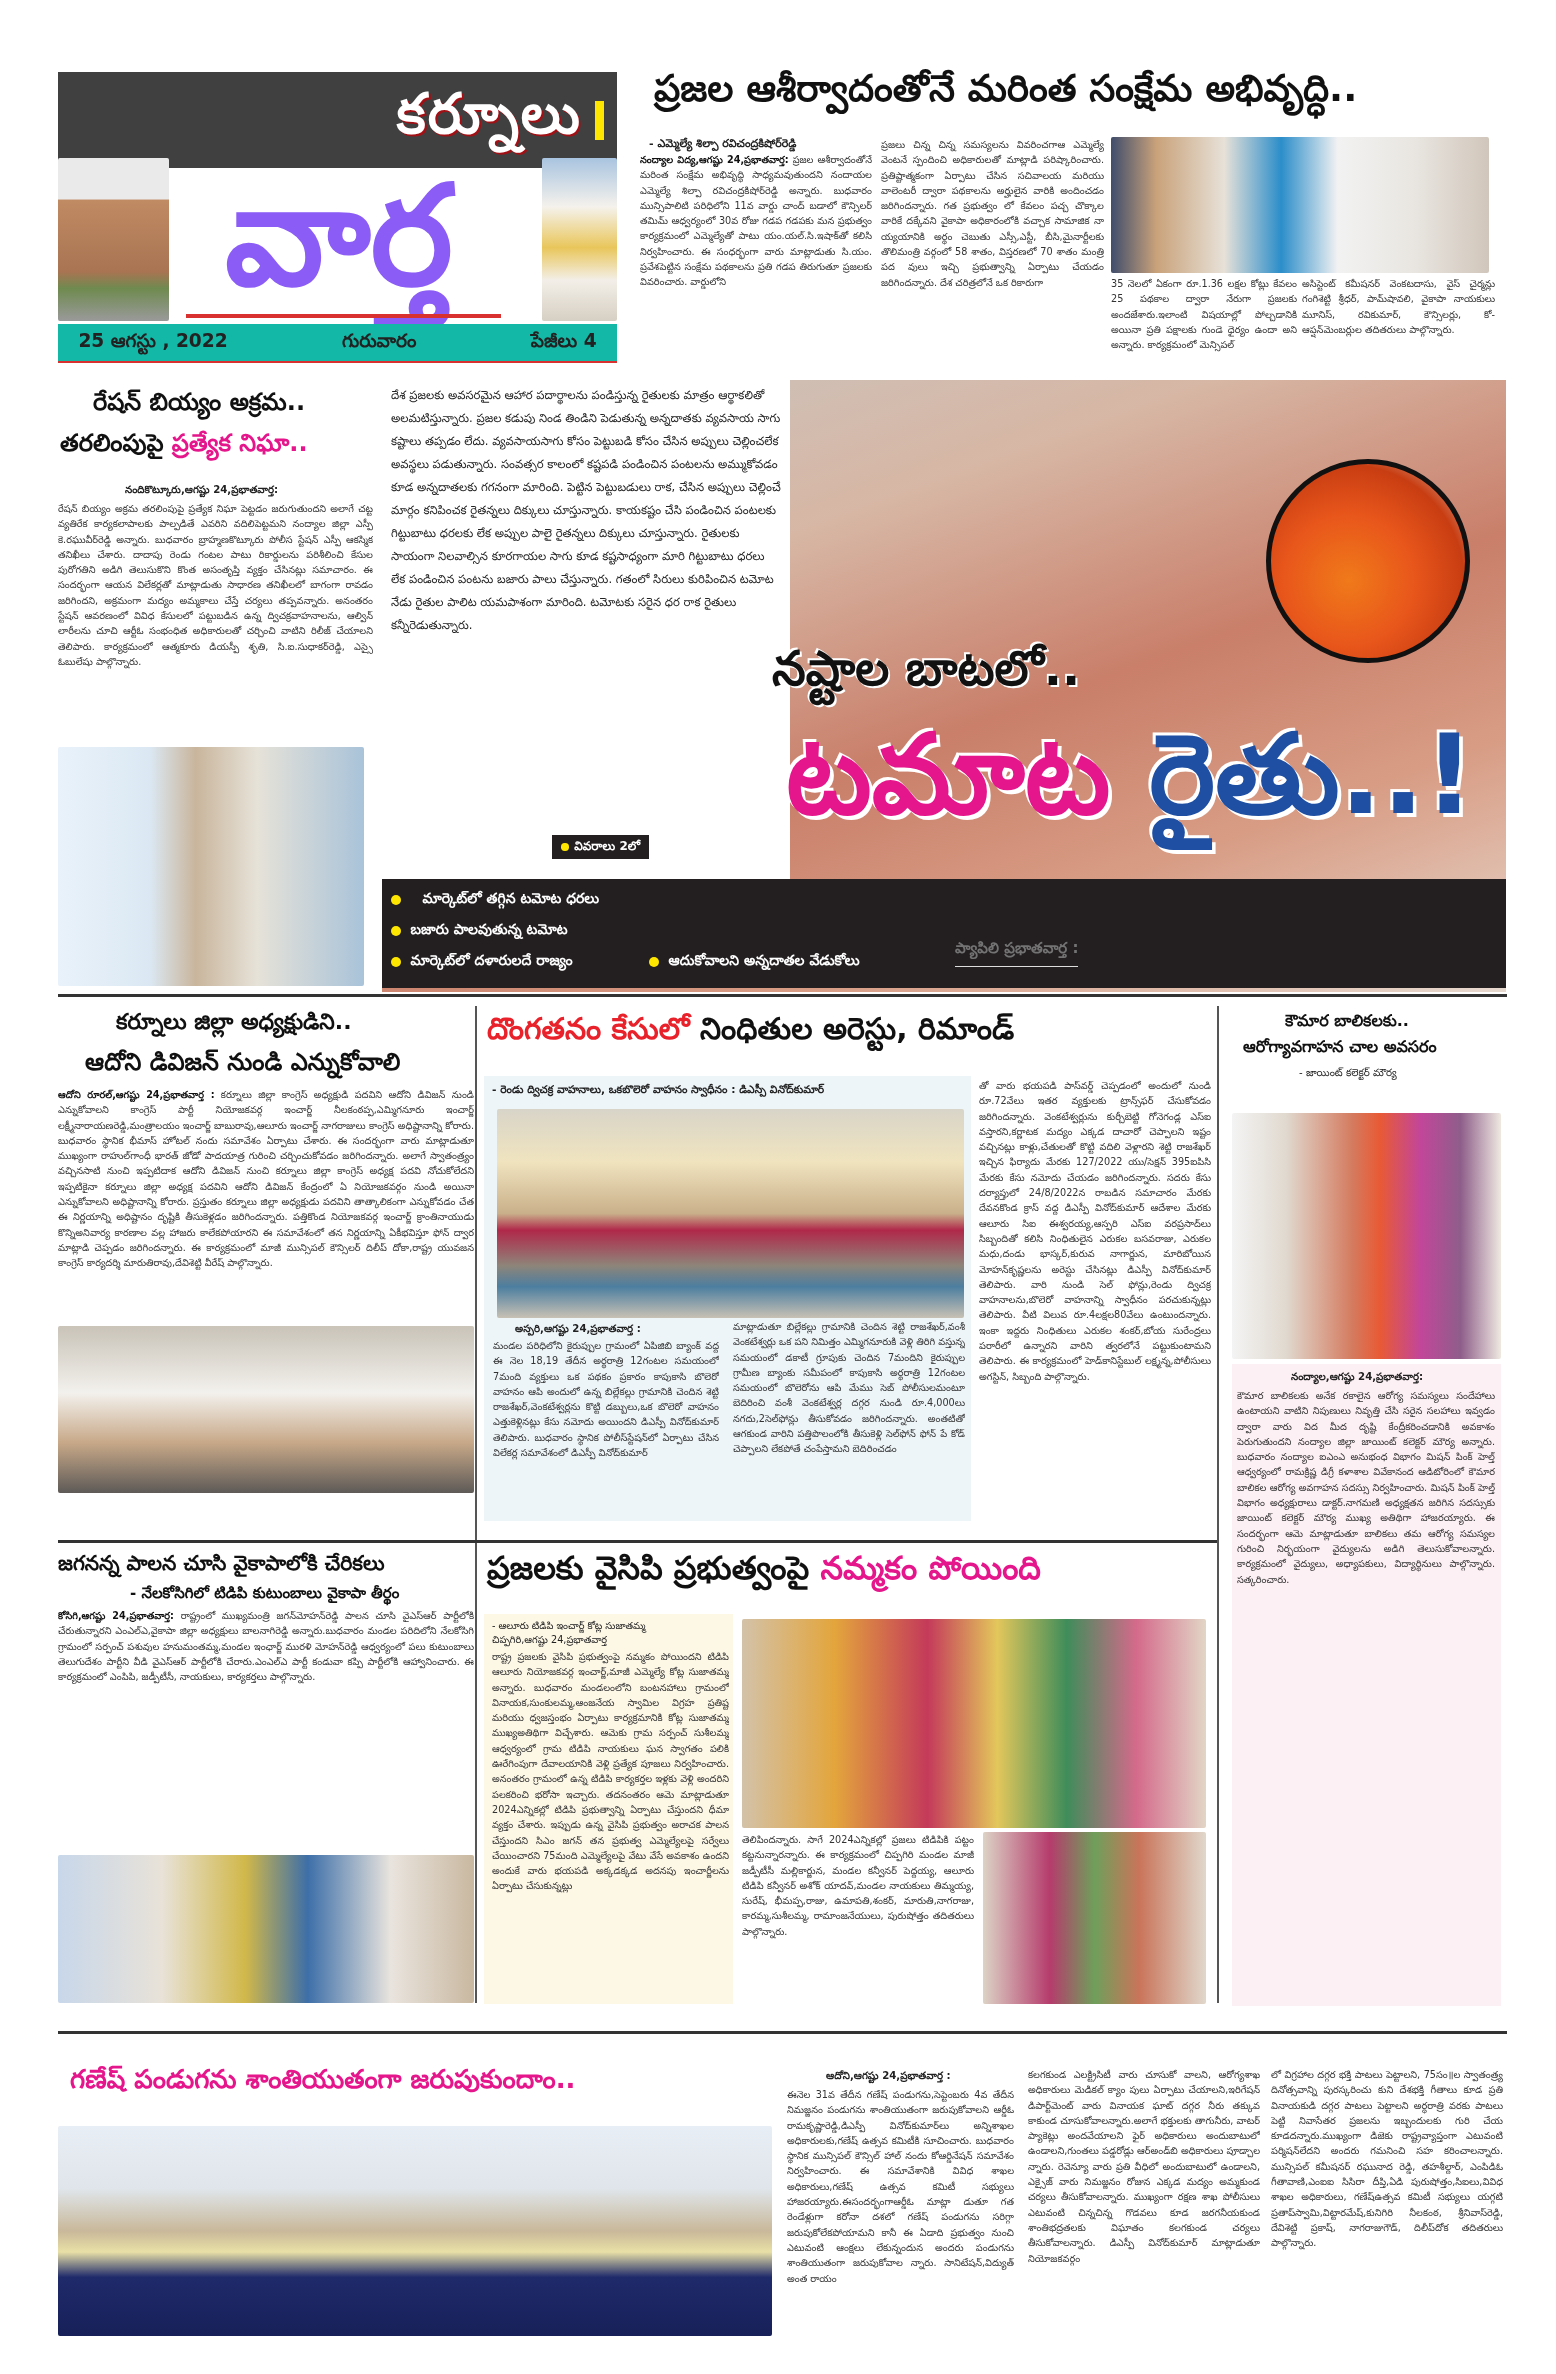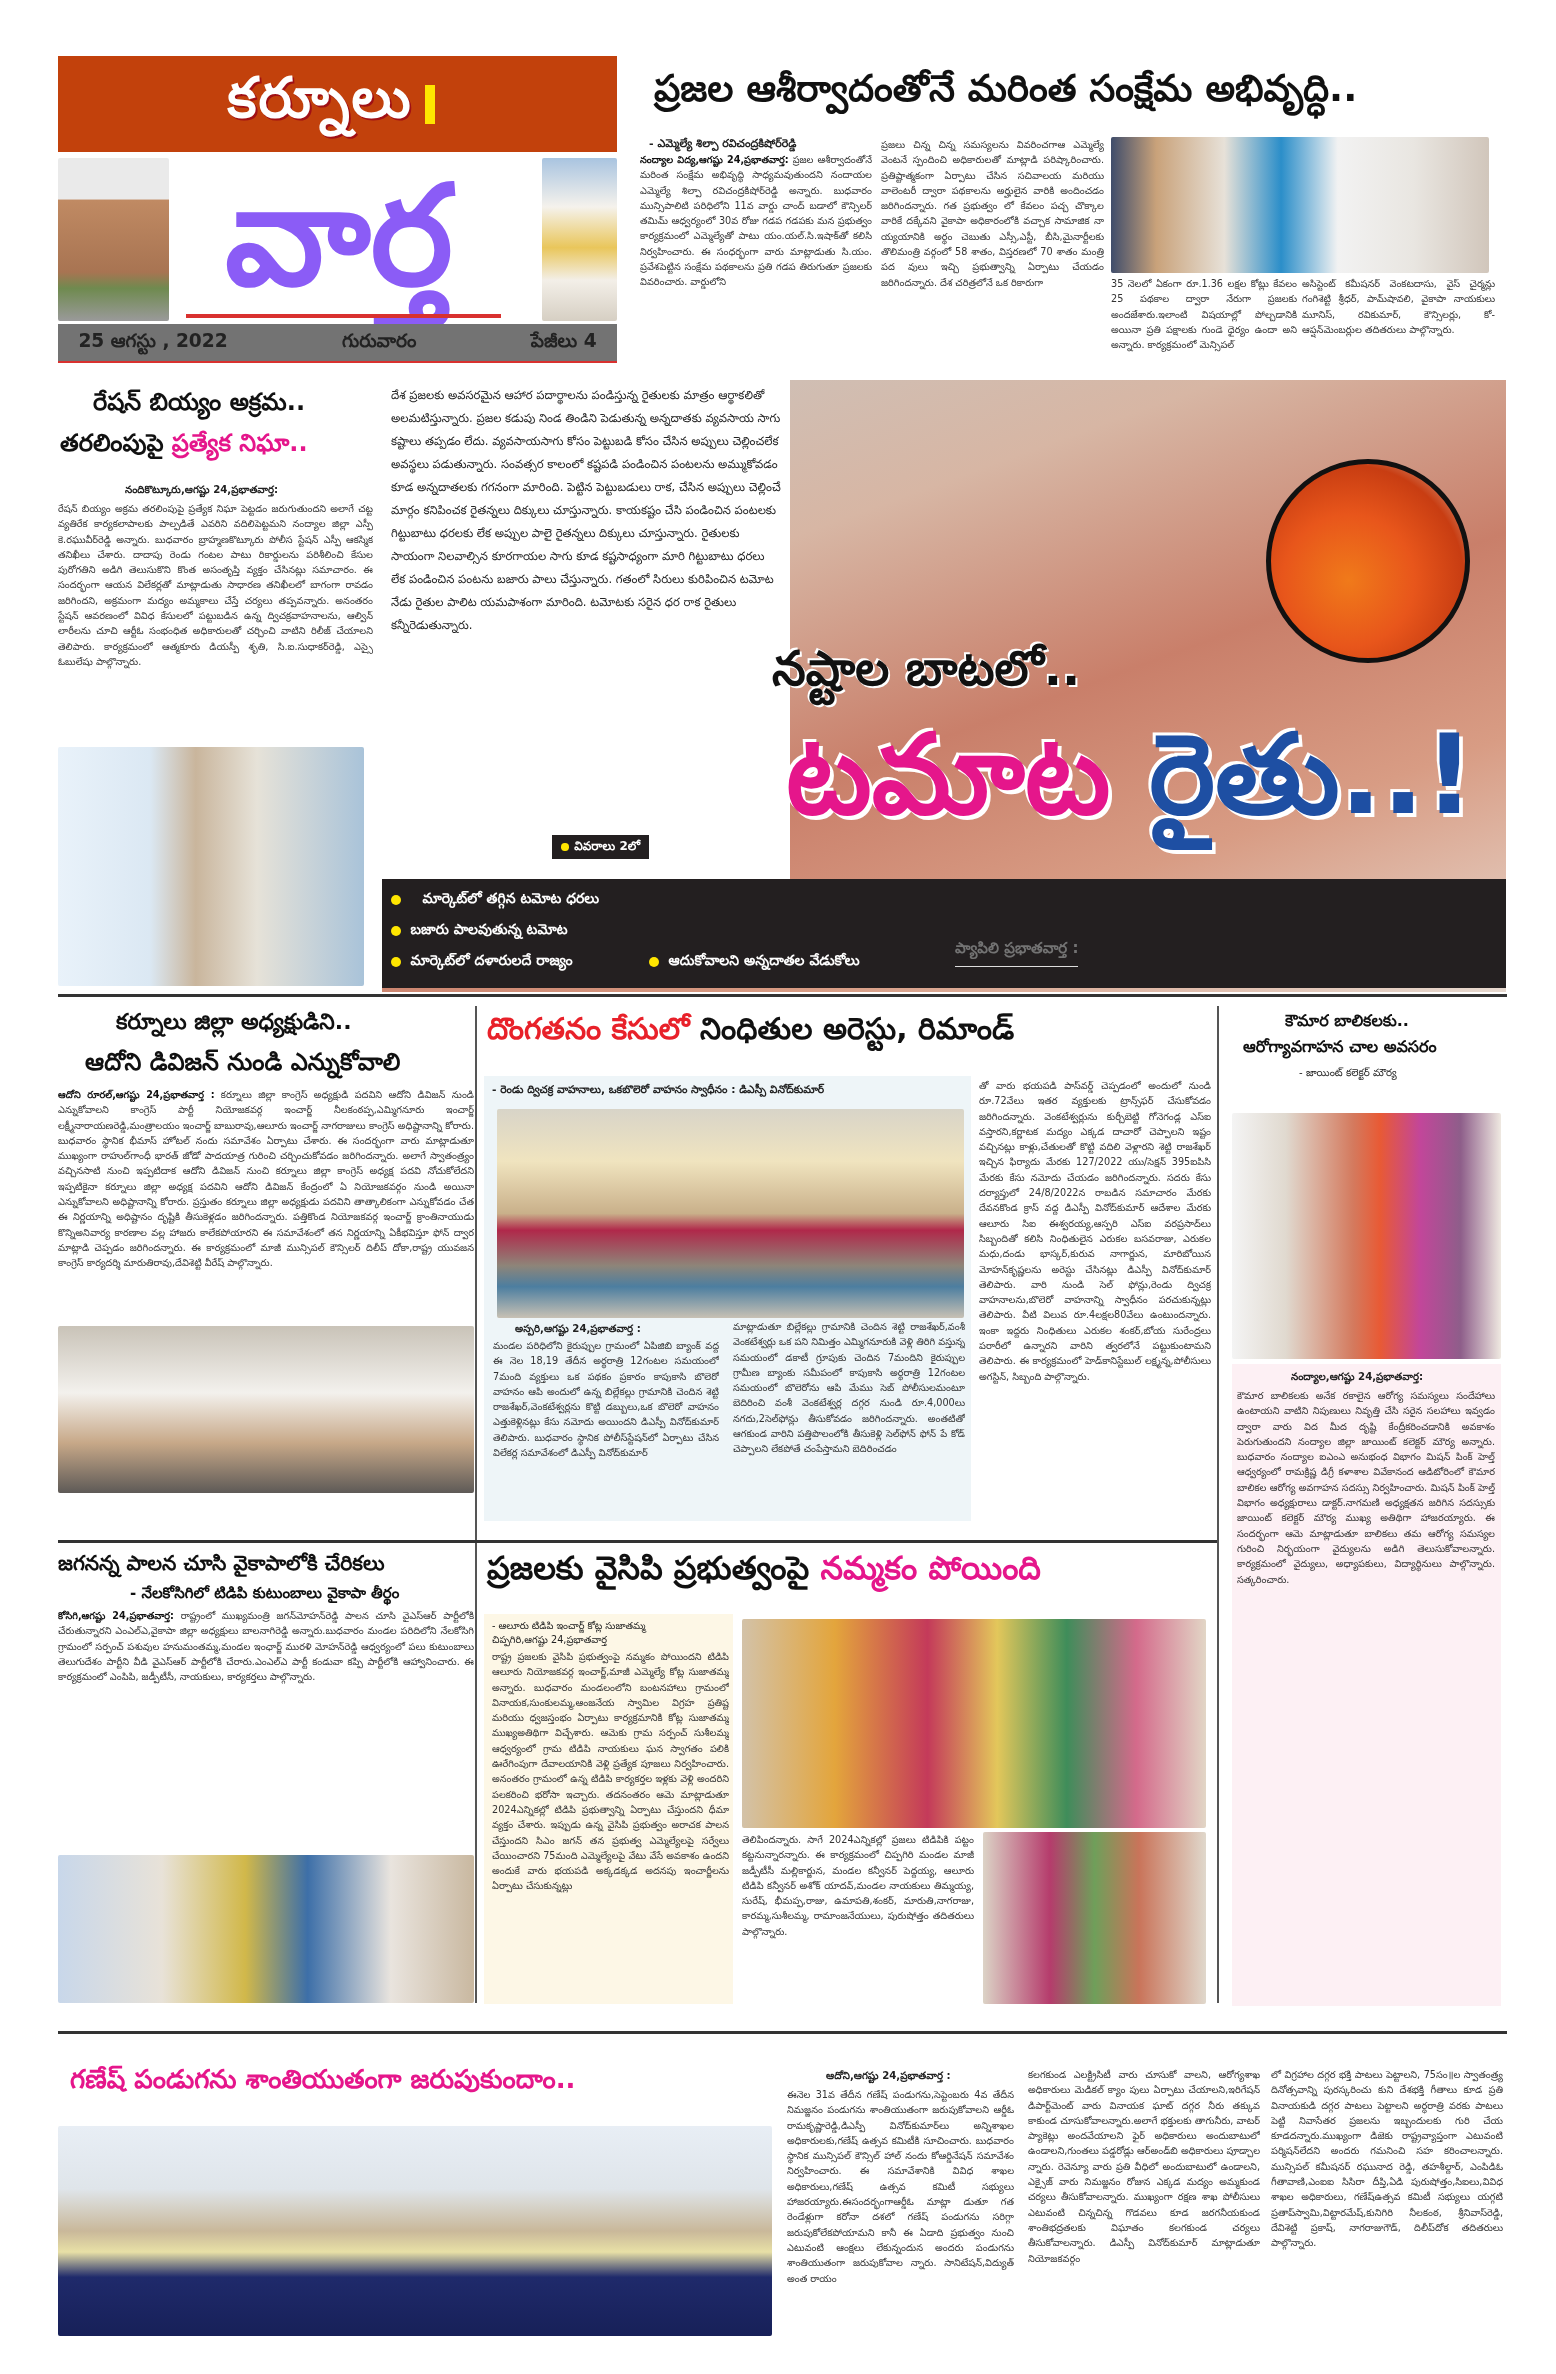--- a/index.html
+++ b/index.html
@@ -7,26 +7,26 @@
   body { font-family: "DejaVu Sans", sans-serif; color: #222; position: relative; }
   .abs { position: absolute; }
   .body-text { font-family: "DejaVu Sans", sans-serif; font-size: 9.7px; line-height: 15.3px; color: #333; text-align: justify; overflow: hidden; }
   .dateline { font-weight: bold; color: #111; }
   .rule { position: absolute; background: #333; }
   .photo { position: absolute; overflow: hidden; border-radius: 1.9px; }
   .photo-people { background: linear-gradient(180deg,#d9d3c6 0%,#c8b8a4 35%,#9a7c68 60%,#f2efe9 100%); }
   .caption-box { background: #fdf7e6; }
 
   
-  .mast-red { left: 58px; top: 56px; width: 559px; height: 96px; background: #c2410c; display:flex; align-items:center; justify-content:center; }
+  .mast-red { left: 58px; top: 72px; width: 559px; height: 96px; background: #404040; display:flex; align-items:center; justify-content:flex-end; }
   .mast-red span { font-family: "DejaVu Sans", sans-serif; font-weight: bold; color: #fff; font-size: 56px; letter-spacing: 1.9px; text-shadow: 1.9px 1.9px 0 #a01015; }
   .mast-sep { display:inline-block; width: 9.3px; height: 39px; background: #ffe600; margin: 0 13px; vertical-align: middle; }
   .mast-logo { left: 172px; top: 153px; width: 334px; height: 167px; display:flex; align-items:center; justify-content:center; }
   .mast-logo span { font-family:"DejaVu Sans", sans-serif; font-weight: bold; color: #8b5cf6; font-size: 139px; line-height: 1; }
-  .mast-bar { left: 58px; top: 324px; width: 559px; height: 39px; background: #737373; border-bottom: 2.8px solid #d9312f; display:flex; align-items:center; justify-content: space-between; padding: 0 20.4px; font-weight: bold; font-size: 18.6px; color: #222; }
+  .mast-bar { left: 58px; top: 324px; width: 559px; height: 39px; background: #14b8a6; border-bottom: 2.8px solid #d9312f; display:flex; align-items:center; justify-content: space-between; padding: 0 20.4px; font-weight: bold; font-size: 18.6px; color: #222; }
 
   .headline { font-family: "DejaVu Sans", sans-serif; font-weight: bold; color: #111; white-space: nowrap; }
   .pink { color: #e5168b; }
   .red { color: #e8212a; }
   .blue { color: #1e4fa3; }
 
   .tomato-bg { left: 382px; top: 380px; width: 1124px; height: 612px; background: linear-gradient(160deg,#c9c6c2 0%,#d7b6a4 30%,#c97f6a 55%,#d89c84 75%,#e7d9cf 100%); }
   .bullets-bar { left: 382px; top: 879px; width: 1124px; height: 109px; background: #231f20; }
   .bullet { display:flex; align-items:center; color: #fff; font-size: 14px; font-weight: bold; }
   .bullet .dot { width: 10.2px; height: 10.2px; border-radius: 50%; background: #ffe600; margin-right: 9.3px; }

